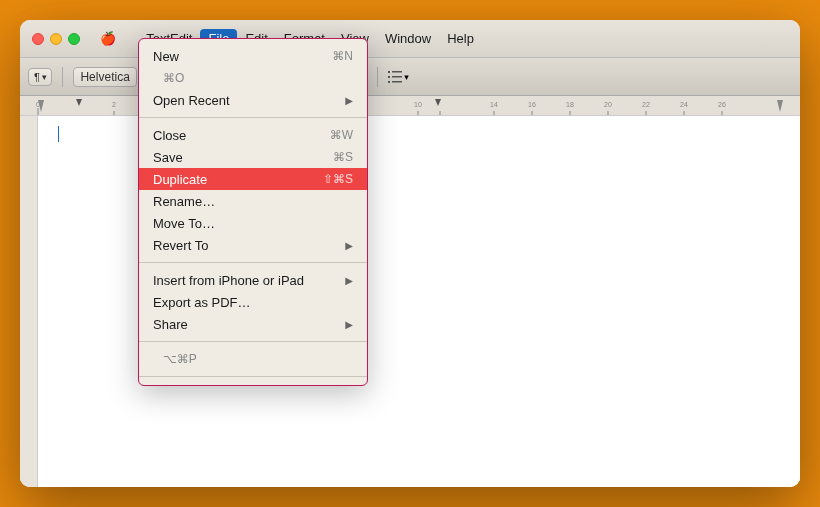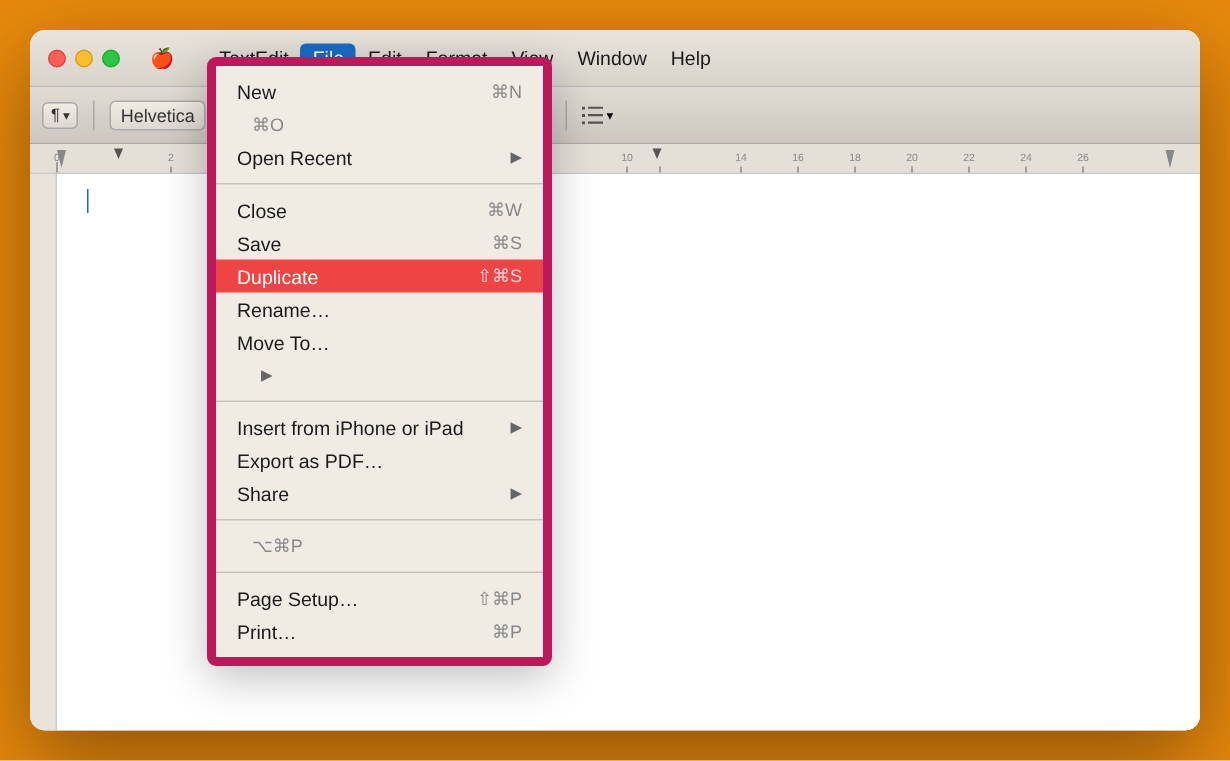--- a/index.html
+++ b/index.html
@@ -174,21 +174,21 @@
       background: #1a6bc4;
       display: inline-block;
     }
 
     .dropdown-menu {
       position: absolute;
       top: 38px;
       left: 138px;
       width: 230px;
       background: #f0ece4;
-      border: 6px solid #be185d;
+      border: 1px solid #be185d;
       border-radius: 6px;
       box-shadow: 0 8px 30px rgba(0,0,0,0.25);
       padding: 4px 0;
       z-index: 200;
     }
 
     .menu-section {
       padding: 2px 0;
     }
 
@@ -472,20 +472,21 @@
       </div>
       <div class="menu-row">
         <span class="menu-row-label">Rename…</span>
         <span class="menu-row-shortcut"></span>
       </div>
       <div class="menu-row">
         <span class="menu-row-label">Move To…</span>
         <span class="menu-row-shortcut"></span>
       </div>
       <div class="menu-row">
+        <span class="menu-row-label">Revert To</span>
         <span class="menu-row-shortcut"></span>
         <span class="menu-row-arrow">▶</span>
       </div>
     </div>
 
     <div class="menu-divider"></div>
 
     <div class="menu-section">
       <div class="menu-row">
         <span class="menu-row-label">Insert from iPhone or iPad</span>
@@ -503,24 +504,14 @@
     <div class="menu-divider"></div>
 
     <div class="menu-section">
       <div class="menu-row">
         <span class="menu-row-shortcut">⌥⌘P</span>
       </div>
     </div>
 
     <div class="menu-divider"></div>
 
-    <div class="menu-section">
-      <div class="menu-row">
-        <span class="menu-row-label">Page Setup…</span>
-        <span class="menu-row-shortcut">⇧⌘P</span>
-      </div>
-      <div class="menu-row">
-        <span class="menu-row-label">Print…</span>
-        <span class="menu-row-shortcut">⌘P</span>
-      </div>
-    </div>
   </div>
 </div>
 
 </body></html>

